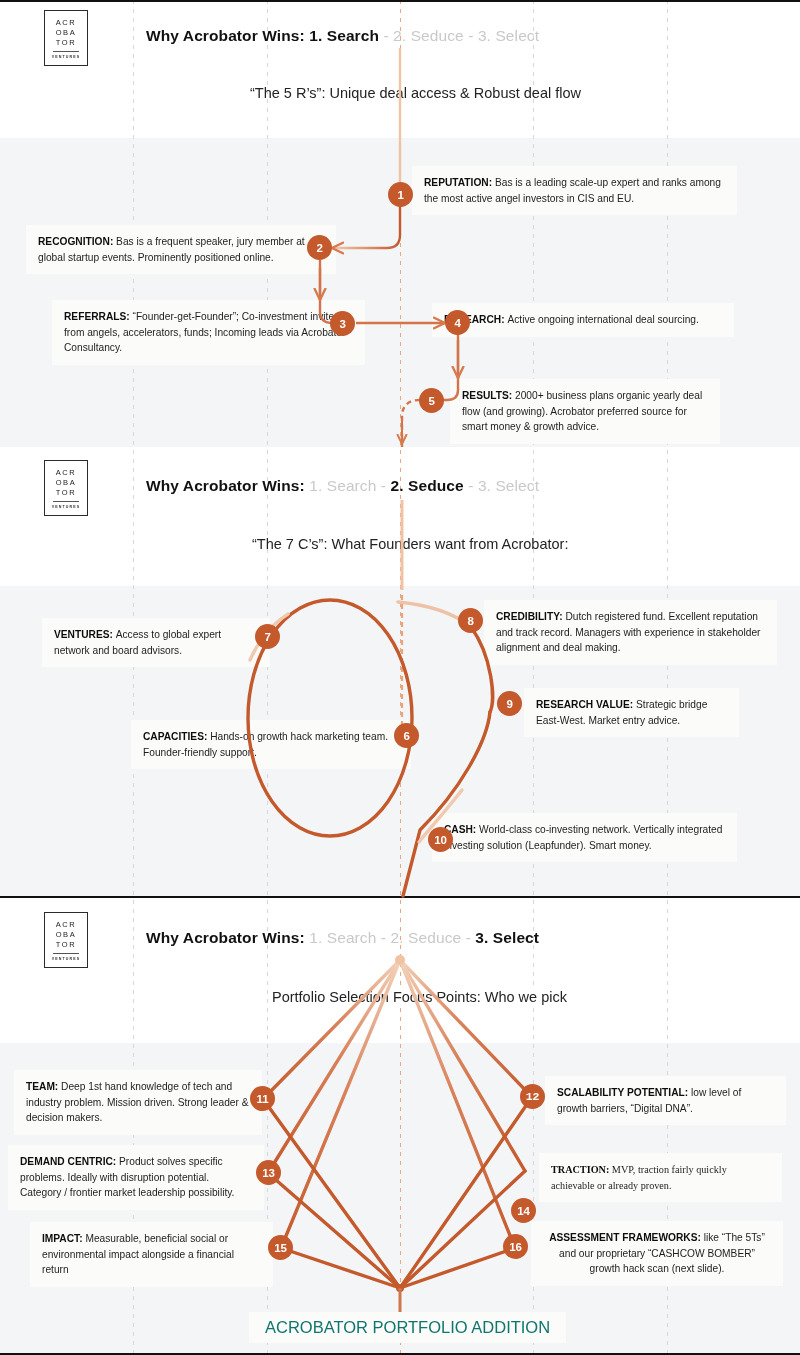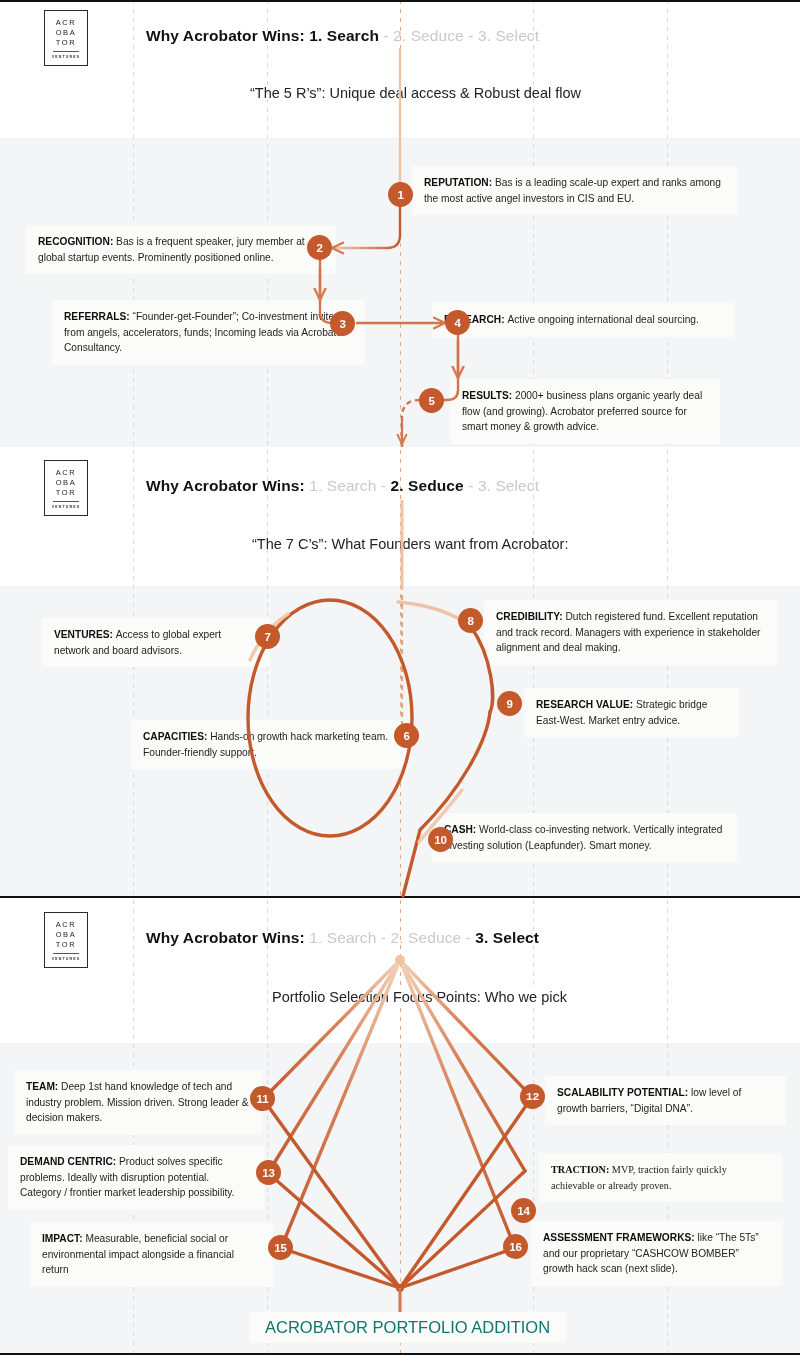--- a/index.html
+++ b/index.html
@@ -367,21 +367,21 @@
     <span>MVP, traction fairly quickly achievable or already proven.</span>
   </div>
   <div class="badge" style="left:511px; top:1158px;margin-top:40px;">14</div>
 
   <div class="tbox" style="left:30px; top:1222px; width:243px;">
     <b>IMPACT: </b>
     <span>Measurable, beneficial social or environmental impact alongside a financial return</span>
   </div>
   <div class="badge" style="left:268px; top:1235px;">15</div>
 
-  <div class="tbox" style="left:531px; top:1221px; width:252px;">
+  <div class="tbox" style="left:531px; top:1221px; width:252px;text-align:center;">
     <b>ASSESSMENT FRAMEWORKS: </b>
     <span>like “The 5Ts” and our proprietary “CASHCOW BOMBER” growth hack scan (next slide).</span>
   </div>
   <div class="badge" style="left:503px; top:1234px;">16</div>
 
   <div class="final-label" style="left:249px; top:1312px;">ACROBATOR PORTFOLIO ADDITION</div>
 
 </div>
 
 </body></html>

